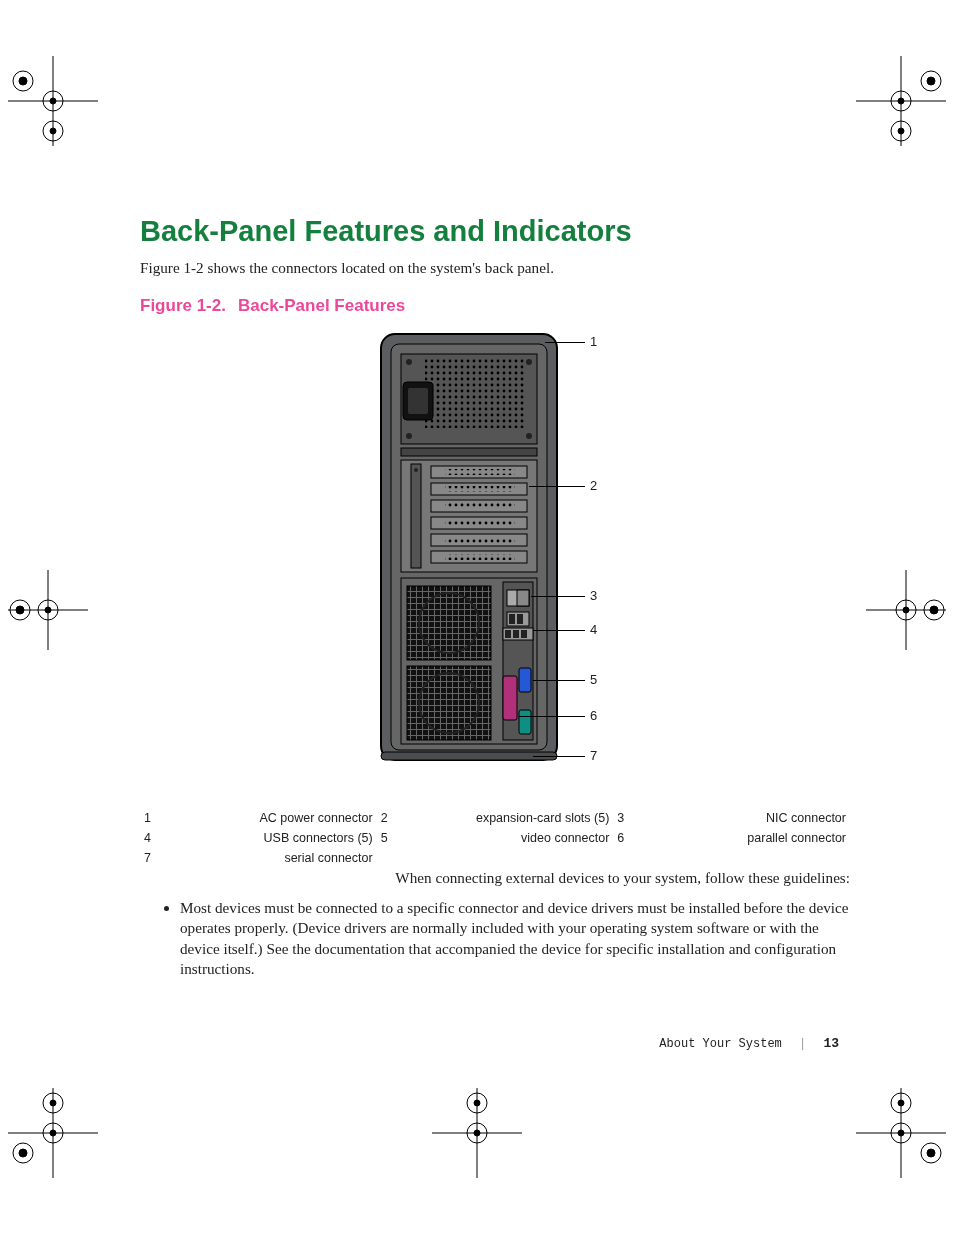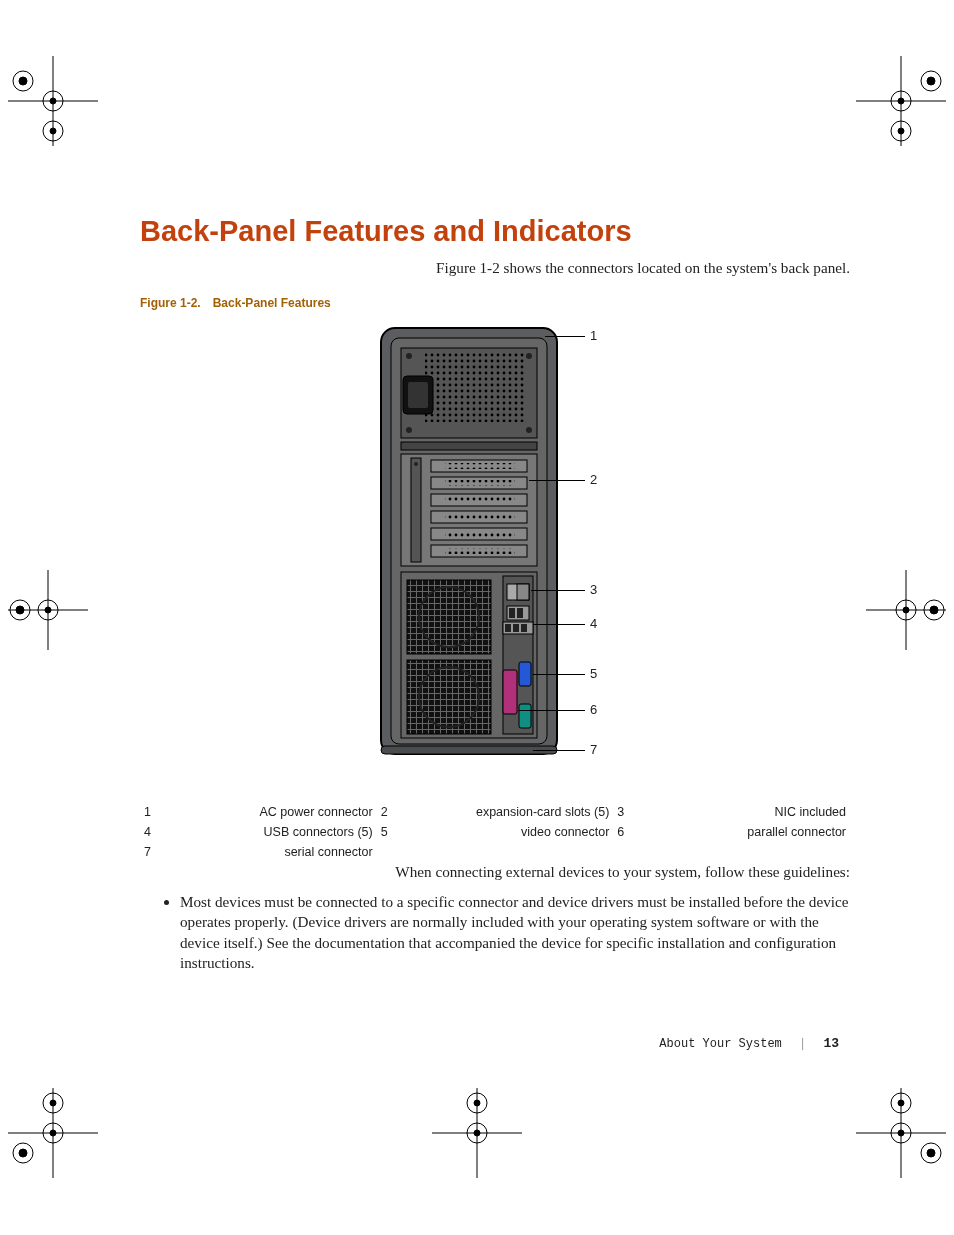--- a/index.html
+++ b/index.html
@@ -24,33 +24,32 @@
     top: 215px;
     width: 710px;
   }
   h1.section-title {
     font-family: "Arial Narrow", Arial, Helvetica, sans-serif;
     font-weight: 700;
     font-stretch: condensed;
     font-size: 29px;
     margin: 0 0 10px 0;
     letter-spacing: 0;
-    color: #c2410c;
+    color: #15803d;
   }
   p.intro {
     font-size: 15.2px;
     margin: 0 0 18px 0;
     line-height: 1.3;
-    text-align: right;
   }
   .figcap {
     font-family: Arial, Helvetica, sans-serif;
     font-weight: 700;
-    font-size: 12px;
-    color: #a16207;
+    font-size: 17px;
+    color: #ec4899;
     margin-bottom: 12px;
     margin-top: 16px;
   }
   .figcap .gap { display:inline-block; width:12px; }
   .figure-wrap {
     width: 100%;
     display: flex;
     justify-content: center;
     margin-bottom: 40px;
   }
@@ -335,21 +334,21 @@
   </div>
 
   <table class="legend">
     <tbody>
         <tr>
       <td class="num">1</td>
       <td class="lbl">AC power connector</td>
       <td class="num">2</td>
       <td class="lbl">expansion-card slots (5)</td>
       <td class="num">3</td>
-      <td class="lbl">NIC included</td>
+      <td class="lbl">NIC connector</td>
     </tr>
     <tr>
       <td class="num">4</td>
       <td class="lbl">USB connectors (5)</td>
       <td class="num">5</td>
       <td class="lbl">video connector</td>
       <td class="num">6</td>
       <td class="lbl">parallel connector</td>
     </tr>
     <tr>

